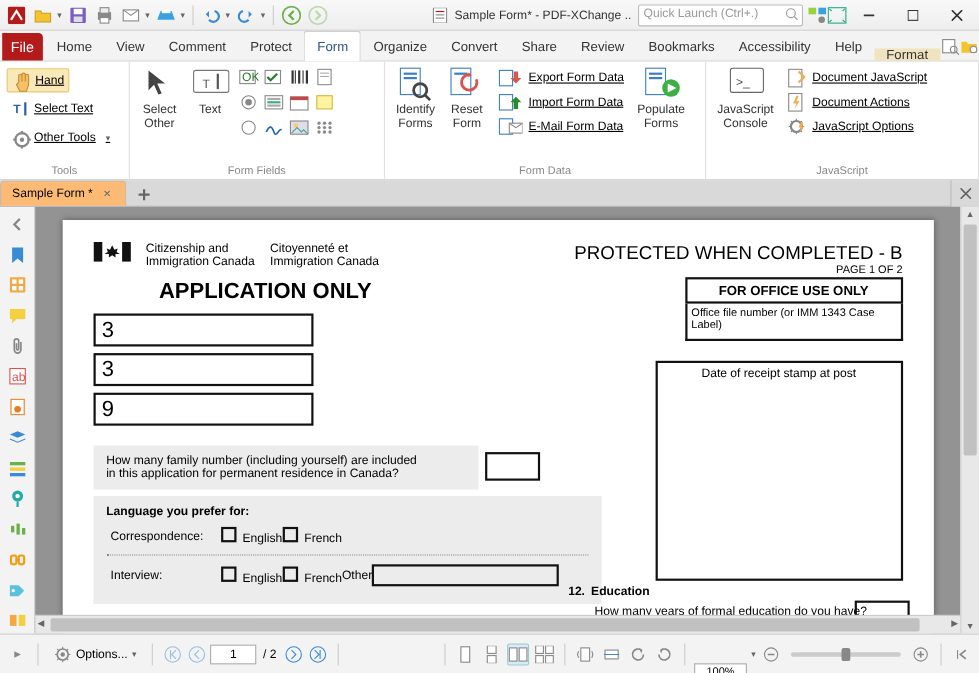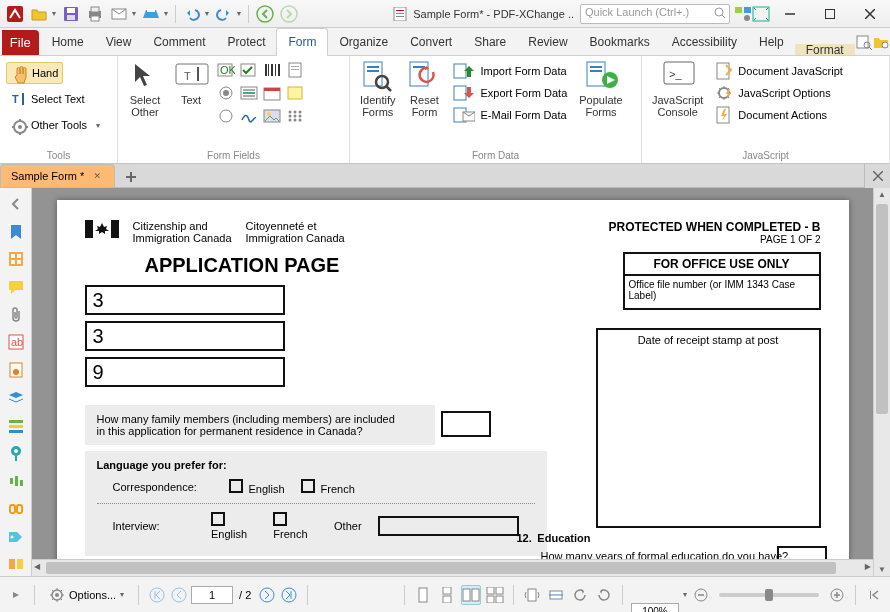--- a/index.html
+++ b/index.html
@@ -25,21 +25,21 @@
 .menubar .rightbtn { width: 26px; display:flex; align-items:center; justify-content:center;}
 
 
 .ribbon { height: 108px; background:#fff; border-bottom:1px solid #c5c5c5; display:flex; }
 .ribbon .group { border-right:1px solid #e0e0e0; padding: 2px 6px 0 6px; display:flex; flex-direction:column; }
 .ribbon .group .gbody { flex:1; display:flex; align-items:flex-start; gap:4px; }
 .ribbon .group .glabel { text-align:center; color:#888; font-size:10px; padding-bottom:2px;}
 .rbtn-v { display:flex; flex-direction:column; align-items:center; justify-content:center; padding:2px 4px; border-radius:2px; gap:2px; min-width:42px; text-align:center;}
 .rbtn-v .icon { width:32px; height:32px; }
 .rbtn-v .lbl { font-size:11px; line-height:12px; color:#333; }
-.rbtn-h { display:flex; align-items:center; gap:5px; padding:2px 4px; border-radius:2px; height:22px; }
+.rbtn-h { display:flex; align-items:center; gap:5px; padding:2px 4px; border-radius:2px; height:22px;text-decoration:underline; }
 .rbtn-h .icon { width:16px; height:16px; }
 .col { display:flex; flex-direction:column; gap:0px; }
 .smico { width:20px; height:20px; display:flex; align-items:center; justify-content:center; }
 .tools-active { background:#f9e8b8; border:1px solid #e5c96a; }
 
 
 .doctabs { height: 24px; background:#d9d9d9; display:flex; align-items:flex-end; border-bottom:1px solid #bbb; position:relative;}
 .doctabs .dtab { height:23px; padding:0 10px 0 10px; display:flex; align-items:center; gap:6px; border:1px solid #bbb; border-bottom:none; border-top-left-radius:4px; border-top-right-radius:4px; font-size:11px; position:relative;}
 .doctabs .dtab.active { background:#fdba74; }
 .doctabs .dtab .xclose { width:14px; height:14px; font-size:9px; color:#666; display:flex; align-items:center; justify-content:center;}
@@ -61,21 +61,21 @@
 .page .topright { position:absolute; right:28px; top:20px; text-align:right;}
 .page h1 { text-align:left; font-size:20px; font-weight:bold; margin:10px 0 8px 60px; }
 .page .bigbox { border:2px solid #111; width:200px; height:30px; margin:6px 0 6px 0; font-size:20px; padding:0 6px; display:flex; align-items:center;}
 .page .officebox { position:absolute; right:28px; top:52px; width:198px;}
 .page .officebox .hd { border:2px solid #111; text-align:center; font-weight:bold; font-size:12px; padding:3px 0;}
 .page .officebox .sub { border:2px solid #111; border-top:none; font-size:10px; padding:3px 4px; height:34px;}
 .page .stampbox { position:absolute; right:28px; top:128px; width:225px; height:200px; border:2px solid #111; text-align:center; font-size:10px; padding-top:4px;}
 .page .qsection { margin-top:18px; background:#ececec; padding:8px 12px; width:350px; position:relative; font-size:10px;}
 .page .qsection .qbox { position:absolute; right:-56px; top:6px; width:50px; height:26px; border:2px solid #111;}
 .page .langsec { background:#ececec; margin-top:6px; width:462px; padding:8px 12px; font-size:10px;}
-.page .langsec .row { display:flex; align-items:center; gap:16px; margin:8px 16px;}
+.page .langsec .row { display:flex; align-items:center; margin:8px 4px;}
 .page .langsec .chk { width:14px; height:14px; border:2px solid #111; display:inline-block; margin-right:6px;}
 .page .langsec .otherbox { border:2px solid #111; width:170px; height:20px;}
 .page .dotline { border-top:1px dotted #888; margin:6px 0;}
 .page .q1 { margin-top:10px; font-size:10px;}
 .page .q1 b { font-weight:bold;}
 .page .q12 { position:absolute; left:460px; top:332px; font-size:10px;}
 .page .q12 .edubox { position:absolute; left:260px; top:14px; width:50px; height:22px; border:2px solid #111;}
 
 .hscroll { height:17px; background:#e8e8e8; border-top:1px solid #ccc; position:absolute; left:32px; right:17px; bottom:36px;}
 .hscroll .thumb { position:absolute; top:2px; bottom:2px; background:#c1c1c1; border-radius:2px;}
@@ -422,30 +422,30 @@
               <path d="M18 6l3 3-4 1z" fill="#d9534f"></path>
             </svg>
           </span>
         <span class="lbl" style="white-space:pre-line;">Reset
 Form</span>
       </div>
       <div class="col" style="padding-top:2px;">
         <div class="rbtn-h">
           <svg width="22" height="18">
               <rect x="1" y="2" width="12" height="14" fill="#fff" stroke="#3a7fbf"></rect>
-              <path d="M20 4l-5 5h3v6h4v-6h3z" fill="#2a8a2a" transform="translate(-4,0)"></path>
-            </svg>
-          <span>Import Form Data</span>
+              <path d="M14 14l5-5h-3V3h-4v6h-3z" fill="#d9534f" transform="translate(2,0)"></path>
+            </svg>
+          <span>Export Form Data</span>
         </div>
         <div class="rbtn-h">
           <svg width="22" height="18">
               <rect x="1" y="2" width="12" height="14" fill="#fff" stroke="#3a7fbf"></rect>
-              <path d="M14 14l5-5h-3V3h-4v6h-3z" fill="#d9534f" transform="translate(2,0)"></path>
-            </svg>
-          <span>Export Form Data</span>
+              <path d="M20 4l-5 5h3v6h4v-6h3z" fill="#2a8a2a" transform="translate(-4,0)"></path>
+            </svg>
+          <span>Import Form Data</span>
         </div>
         <div class="rbtn-h">
           <svg width="22" height="18">
               <rect x="1" y="2" width="12" height="14" fill="#fff" stroke="#3a7fbf"></rect>
               <rect x="10" y="6" width="12" height="9" fill="#fff" stroke="#888"></rect>
               <path d="M10 6l6 4 6-4" stroke="#888" fill="none"></path>
             </svg>
           <span>E-Mail Form Data</span>
         </div>
       </div>
@@ -481,32 +481,32 @@
       <div class="col" style="padding-top:2px;">
         <div class="rbtn-h">
           <svg width="18" height="18">
               <rect x="2" y="1" width="12" height="16" fill="#fff" stroke="#888"></rect>
               <path d="M12 6l5 5-5 5" stroke="#f0ad4e" stroke-width="2" fill="none" transform="translate(-1,-3)"></path>
             </svg>
           <span>Document JavaScript</span>
         </div>
         <div class="rbtn-h">
           <svg width="18" height="18">
+              <rect x="2" y="1" width="12" height="16" fill="#fff" stroke="#888"></rect>
+              <path d="M9 3l-3 7h3l-2 5 5-7h-3l2-5z" fill="#f0ad4e"></path>
+            </svg>
+          <span>Document Actions</span>
+        </div>
+        <div class="rbtn-h">
+          <svg width="18" height="18">
               <circle cx="9" cy="9" r="5" fill="none" stroke="#888" stroke-width="2"></circle>
               <path d="M9 2v3M9 13v3M2 9h3M13 9h3M4 4l2 2M12 12l2 2M14 4l-2 2M6 12l-2 2" stroke="#888"></path>
               <path d="M14 5l-2 5h2l-1 4 4-5h-2l1-4z" fill="#f0ad4e" transform="translate(-1,0)"></path>
             </svg>
           <span>JavaScript Options</span>
-        </div>
-        <div class="rbtn-h">
-          <svg width="18" height="18">
-              <rect x="2" y="1" width="12" height="16" fill="#fff" stroke="#888"></rect>
-              <path d="M9 3l-3 7h3l-2 5 5-7h-3l2-5z" fill="#f0ad4e"></path>
-            </svg>
-          <span>Document Actions</span>
         </div>
       </div>
     </div>
     <div class="glabel">JavaScript</div>
   </div>
 </div>
 
 <div class="doctabs">
   <div class="dtab active">
     <span>Sample Form *</span>
@@ -628,36 +628,36 @@
         <div style="font-size:10px;">
           <div>Citizenship and</div>
             <div>Immigration Canada</div>
         </div>
         <div style="font-size:10px;">
           <div>Citoyenneté et</div>
             <div>Immigration Canada</div>
         </div>
       </div>
       <div class="topright">
-        <div style="font-weight:bold;font-size:12px;">PROTECTED WHEN COMPLETED - B</div>
+        <div style="font-weight:normal;font-size:17px;">PROTECTED WHEN COMPLETED - B</div>
         <div style="font-size:10px;">PAGE 1 OF 2</div>
       </div>
-      <h1>APPLICATION PAGE</h1>
+      <h1>APPLICATION ONLY</h1>
       <div class="bigbox">3</div>
       <div class="bigbox">3</div>
       <div class="bigbox">9</div>
 
       <div class="officebox">
         <div class="hd">FOR OFFICE USE ONLY</div>
         <div class="sub">Office file number (or IMM 1343 Case Label)</div>
       </div>
       <div class="stampbox"><span>Date of receipt stamp at post</span></div>
 
       <div class="qsection">
-        <div>How many family members (including members) are included</div>
+        <div>How many family number (including yourself) are included</div>
         <div>in this application for permanent residence in Canada?</div>
         <div class="qbox"></div>
       </div>
 
       <div class="langsec">
         <b>Language you prefer for:</b>
         <div class="row">
           <span style="width:100px;">Correspondence:</span>
           <span><span class="chk"></span><span>English</span></span>
           <span><span class="chk"></span><span>French</span></span>

